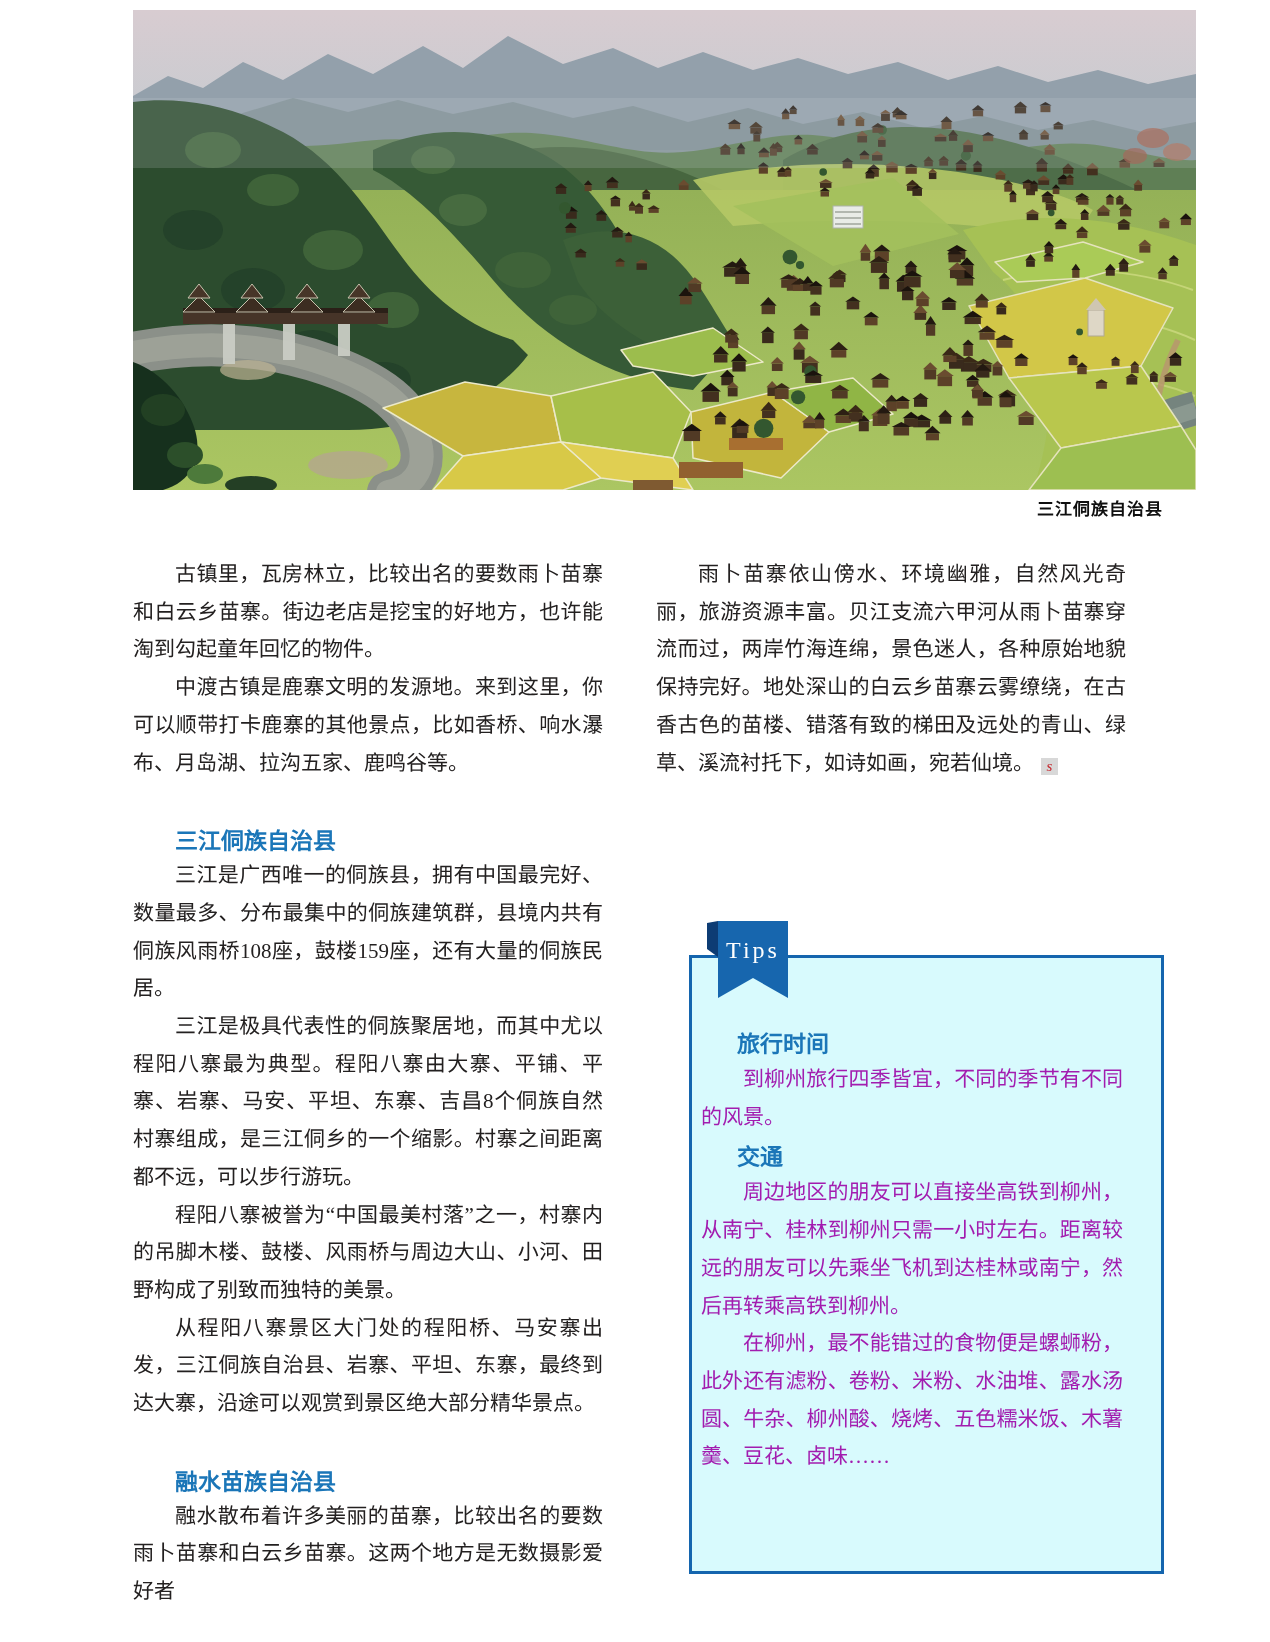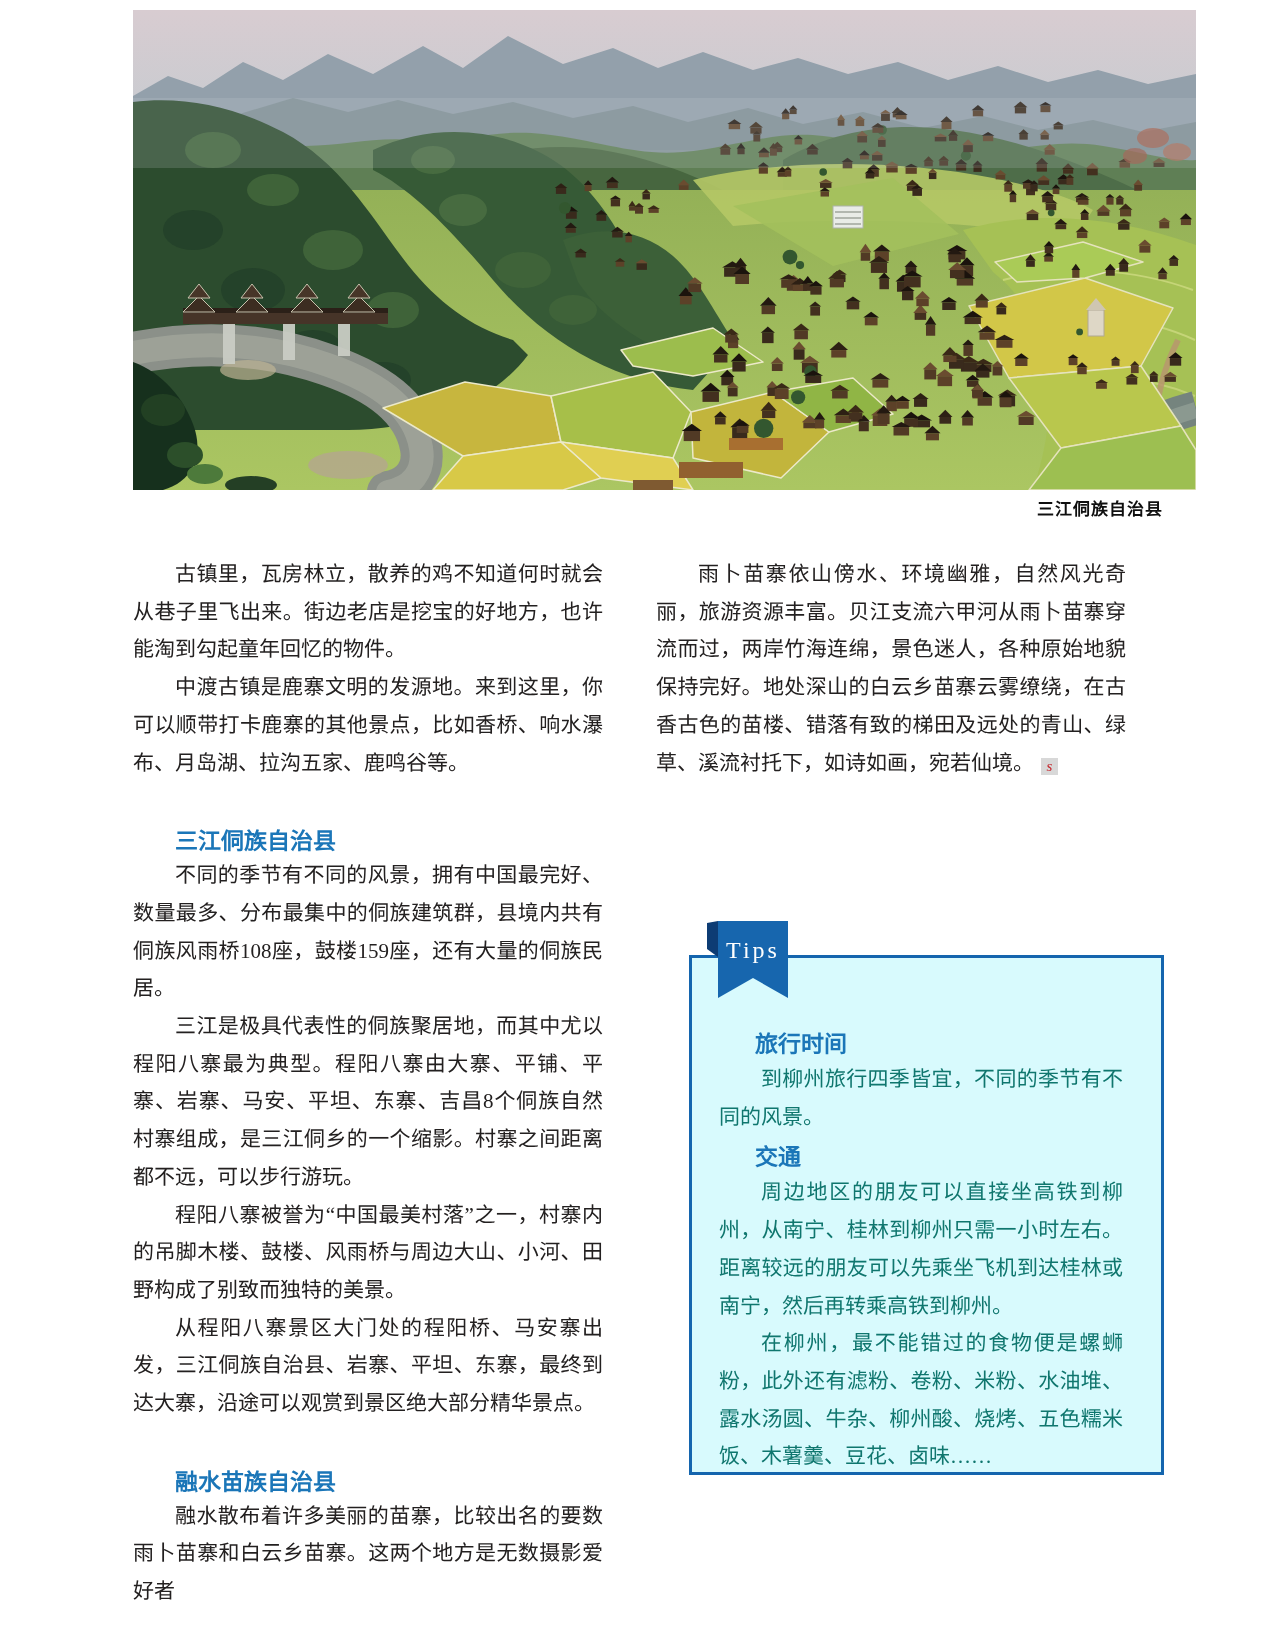--- a/index.html
+++ b/index.html
@@ -28,32 +28,32 @@
     font-size:23px;line-height:30px;color:#1b76b8;margin:44px 0 1px 42px;
     text-indent:0;
   }
   .endmark{
     display:inline-block;width:17px;height:17px;background:#d8d8d8;
     color:#c5242b;font-style:italic;font-family:"Liberation Serif",serif;
     font-size:15px;line-height:17px;text-align:center;margin-left:7px;
     text-indent:0;transform:translateY(1px);
   }
   .tips-box{
-    position:absolute;left:689px;top:955px;width:475px;height:520px;
+    position:absolute;left:689px;top:955px;width:475px;height:619px;
     box-sizing:border-box;border:3px solid #1465ae;background:#d8fafd;
-    padding:73px 38px 0 27px;
+    padding:73px 38px 0 9px;
   }
   .tips-box h3{
     font-family:"Liberation Sans","DejaVu Sans",sans-serif;font-weight:bold;
     font-size:23px;line-height:26px;color:#1b76b8;margin:8px 0 4px 36px;
   }
   .tips-box h3.first{margin-top:0;}
   .tips-box p{
     margin:0;font-size:21px;line-height:37.7px;text-indent:2em;
-    text-align:justify;color:#0f766e;
+    text-align:justify;color:#a21caf;
   }
   .tips-ribbon{position:absolute;left:703px;top:921px;width:85px;height:77px;}
   .tips-ribbon svg{display:block;width:100%;height:100%;}
 </style>
 </head>
 <body>
 
 <div class="photo">
   <svg viewBox="0 0 1063 480" preserveAspectRatio="none">
     <defs>
@@ -631,24 +631,24 @@
       <ellipse cx="118" cy="475" rx="26" ry="9" fill="#243f25"></ellipse>
     </g>
 
     <rect x="0" y="88" width="1063" height="70" fill="#cfd4d8" opacity="0.18"></rect>
   </svg>
 </div>
 
 <div class="caption">三江侗族自治县</div>
 
 <div class="col col-left">
-  <p>古镇里，瓦房林立，散养的鸡不知道何时就会从巷子里飞出来。街边老店是挖宝的好地方，也许能淘到勾起童年回忆的物件。</p>
+  <p>古镇里，瓦房林立，比较出名的要数雨卜苗寨和白云乡苗寨。街边老店是挖宝的好地方，也许能淘到勾起童年回忆的物件。</p>
   <p>中渡古镇是鹿寨文明的发源地。来到这里，你可以顺带打卡鹿寨的其他景点，比如香桥、响水瀑布、月岛湖、拉沟五家、鹿鸣谷等。</p>
   <h2 class="sec-heading">三江侗族自治县</h2>
-  <p>不同的季节有不同的风景，拥有中国最完好、数量最多、分布最集中的侗族建筑群，县境内共有侗族风雨桥108座，鼓楼159座，还有大量的侗族民居。</p>
+  <p>三江是广西唯一的侗族县，拥有中国最完好、数量最多、分布最集中的侗族建筑群，县境内共有侗族风雨桥108座，鼓楼159座，还有大量的侗族民居。</p>
   <p>三江是极具代表性的侗族聚居地，而其中尤以程阳八寨最为典型。程阳八寨由大寨、平铺、平寨、岩寨、马安、平坦、东寨、吉昌8个侗族自然村寨组成，是三江侗乡的一个缩影。村寨之间距离都不远，可以步行游玩。</p>
   <p>程阳八寨被誉为“中国最美村落”之一，村寨内的吊脚木楼、鼓楼、风雨桥与周边大山、小河、田野构成了别致而独特的美景。</p>
   <p>从程阳八寨景区大门处的程阳桥、马安寨出发，三江侗族自治县、岩寨、平坦、东寨，最终到达大寨，沿途可以观赏到景区绝大部分精华景点。</p>
   <h2 class="sec-heading">融水苗族自治县</h2>
   <p>融水散布着许多美丽的苗寨，比较出名的要数雨卜苗寨和白云乡苗寨。这两个地方是无数摄影爱好者</p>
 </div>
 
 <div class="col col-right">
   <p><span>雨卜苗寨依山傍水、环境幽雅，自然风光奇丽，旅游资源丰富。贝江支流六甲河从雨卜苗寨穿流而过，两岸竹海连绵，景色迷人，各种原始地貌保持完好。地处深山的白云乡苗寨云雾缭绕，在古香古色的苗楼、错落有致的梯田及远处的青山、绿草、溪流衬托下，如诗如画，宛若仙境。</span><span class="endmark">s</span></p>
 </div>

